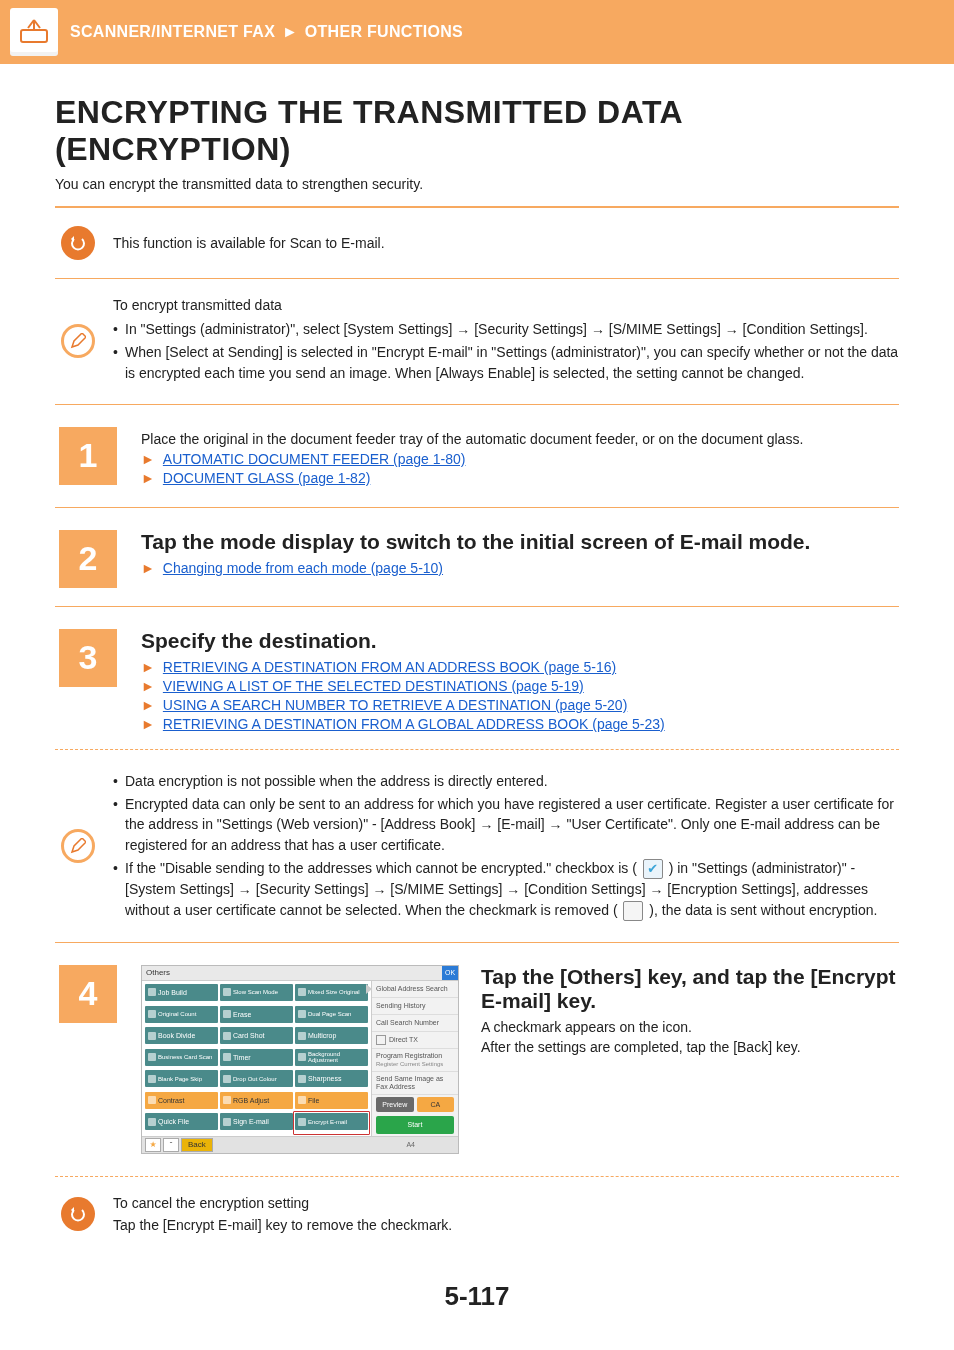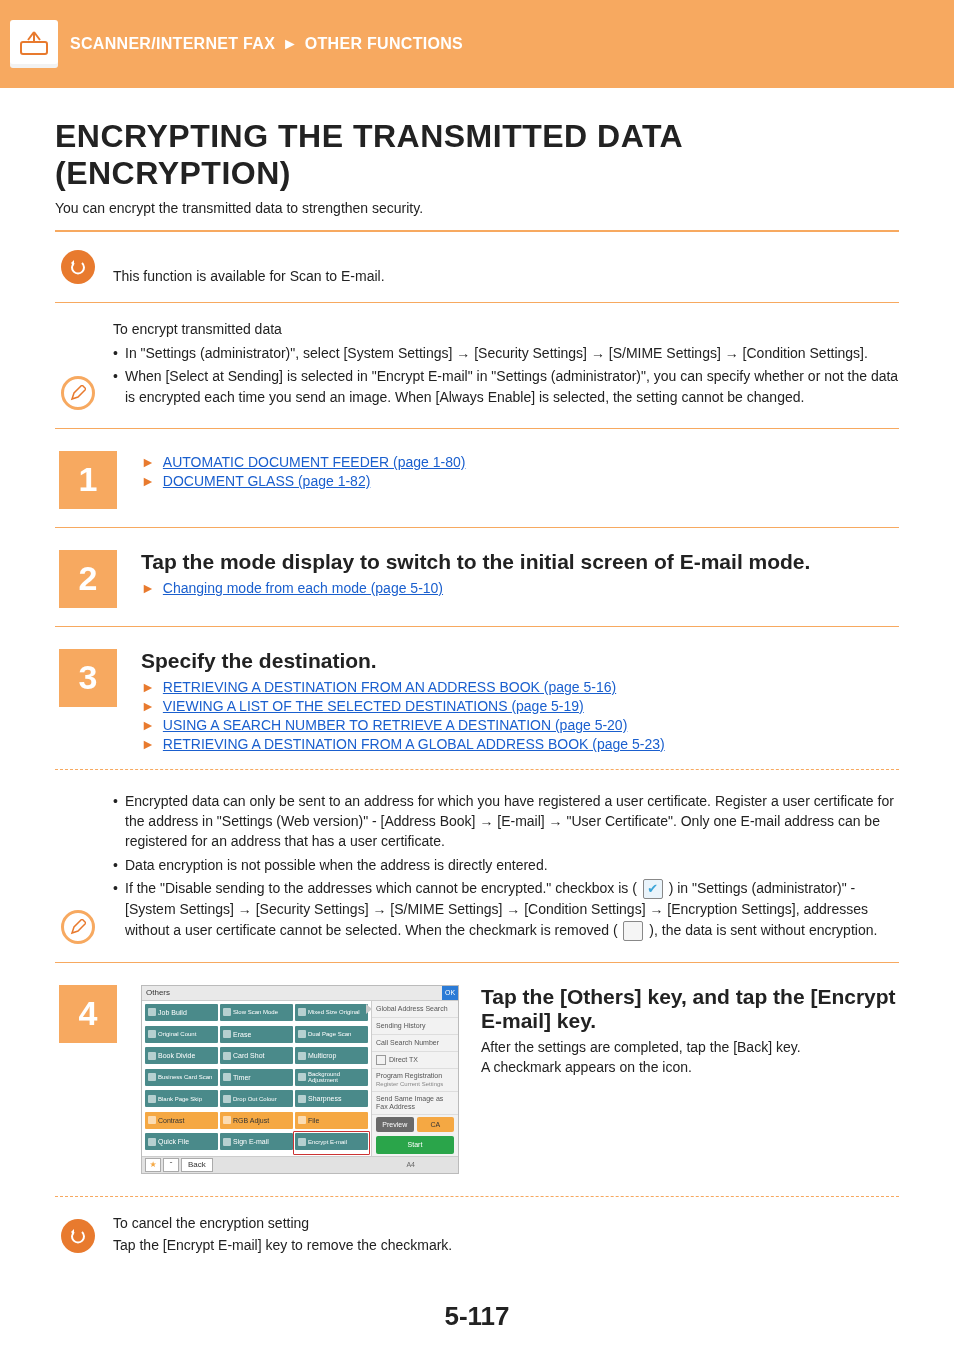--- a/index.html
+++ b/index.html
@@ -1,28 +1,28 @@
 <!DOCTYPE html>
 <html><head>
 <meta charset="utf-8">
 <style>
   :root { --orange:#f7a960; --orange-dark:#e87a2e; --blue-link:#1a5fce; --text:#222;
           --ui-teal:#4a8a8a; --ui-orange:#f5a843; --ui-border:#888; }
   html,body{margin:0;padding:0}
   body{width:954px;font-family:Arial,Helvetica,sans-serif;color:var(--text);font-size:14px}
-  .top-bar{background:var(--orange);height:56px;display:flex;align-items:center;padding:16px 10px;gap:12px}
+  .top-bar{background:var(--orange);height:56px;display:flex;align-items:center;padding:4px 10px;gap:12px}
   .app-icon{width:48px;height:48px;background:#fff;border-radius:3px;display:flex;align-items:center;justify-content:center;box-shadow:inset 0 -4px 0 rgba(0,0,0,.05)}
   .breadcrumb{color:#fff;font-weight:bold;font-size:16px;letter-spacing:.3px}
   .bc-sep{margin:0 2px}
   .page{padding:30px 55px 40px}
   h1{font-size:32px;font-weight:bold;margin:0 0 8px;letter-spacing:.5px}
   .intro{margin:6px 0 14px}
   .hr-orange{border:0;border-top:2.5px solid var(--orange);margin:0}
   .hr-orange.thin{border-top-width:1.5px}
-  .note-row{display:flex;align-items:flex-end;gap:18px;padding:18px 0}
+  .note-row{display:flex;align-items:center;gap:18px;padding:18px 0}
   .note-body{flex:1}
   .note-icon{width:34px;height:34px;border-radius:50%;display:flex;align-items:center;justify-content:center;flex:none;margin-left:6px}
   .ic-return{background:var(--orange-dark)}
   .ic-pencil{background:linear-gradient(#fff,#fff) padding-box;border:3px solid var(--orange);box-sizing:border-box}
   .sub-hd{font-weight:normal;margin-bottom:6px}
   .bullets{margin:0;padding:0;list-style:none}
   .bullets>li{position:relative;padding-left:12px;margin:3px 0;line-height:1.45}
   .bullets>li::before{content:"•";position:absolute;left:0;top:0}
   .step{display:flex;align-items:flex-start;padding-top:22px;gap:24px}
   .step-num{width:58px;height:58px;background:var(--orange);color:#fff;font-size:34px;font-weight:bold;display:flex;align-items:center;justify-content:center;flex:none;margin-left:4px}
@@ -55,21 +55,21 @@
   .side-flex{flex:1}
   .side-btn{height:15px;margin:2px 4px;border-radius:2px;display:flex;align-items:center;justify-content:center;font-size:7px;color:#fff}
   .btn-prev{background:#6a6a6a}
   .btn-ca{background:#f5a843;color:#333}
   .btn-start{background:#2aa54a;height:18px}
   .side-btn-row{display:flex;gap:3px;margin:2px 4px}
   .side-btn-row .side-btn{flex:1;margin:0}
   .ui-foot{height:16px;background:#e2e2e2;border-top:1px solid #ccc;display:flex;align-items:center;padding:0 3px;gap:2px}
   .foot-sq{width:14px;height:12px;border:1px solid #aaa;background:#fff;display:flex;align-items:center;justify-content:center;font-size:8px}
   .foot-sq.star{color:#f5a843}
-  .foot-back{height:12px;padding:0 6px;border:1px solid #aaa;background:#ffffff;color:#333;display:flex;align-items:center}
+  .foot-back{height:12px;padding:0 6px;border:1px solid #aaa;background:#eab308;color:#333;display:flex;align-items:center}
   .foot-a4{margin-left:auto;font-size:7px;color:#666;padding-right:40px}
   .encrypt-wrap{position:relative}
   .encrypt-hi{position:absolute;border:1.5px solid #c33;border-radius:1px;pointer-events:none}
 </style>
 </head>
 <body>
 
 <div class="top-bar">
   <div class="app-icon">
     <svg width="32" height="32" viewBox="0 0 32 32">
@@ -112,20 +112,21 @@
         <li>In "Settings (administrator)", select [System Settings] → [Security Settings] → [S/MIME Settings] → [Condition Settings].</li>
         <li>When [Select at Sending] is selected in "Encrypt E-mail" in "Settings (administrator)", you can specify whether or not the data is encrypted each time you send an image. When [Always Enable] is selected, the setting cannot be changed.</li>
       </ul>
     </div>
   </div>
   <hr class="hr-orange thin">
 
   <div class="step">
     <div class="step-num">1</div>
     <div class="step-body">
+      <p class="step-text">Place the original in the document feeder tray of the automatic document feeder, or on the document glass.</p>
       <div class="link-row">
           <span class="chev">►</span>
         <a class="doc-link" href="#">AUTOMATIC DOCUMENT FEEDER (page 1-80)</a>
         </div>
       <div class="link-row">
           <span class="chev">►</span>
         <a class="doc-link" href="#">DOCUMENT GLASS (page 1-82)</a>
         </div>
     </div>
   </div>
@@ -168,22 +169,22 @@
   <hr class="dashed">
 
   <div class="note-row">
     <div class="note-icon ic-pencil">
       <svg width="16" height="16" viewBox="0 0 16 16">
           <path d="M2 14 L4 8 L12 0 L16 4 L8 12 Z" fill="none" stroke="#e87a2e" stroke-width="1.5"></path>
         </svg>
     </div>
     <div class="note-body">
       <ul class="bullets">
+        <li>Data encryption is not possible when the address is directly entered.</li>
         <li>Encrypted data can only be sent to an address for which you have registered a user certificate. Register a user certificate for the address in  "Settings (Web version)" - [Address Book] → [E-mail] → "User Certificate". Only one E-mail address can be registered for an address that has a user certificate.</li>
-        <li>Data encryption is not possible when the address is directly entered.</li>
         <li>
           <span>If the "Disable sending to the addresses which cannot be encrypted." checkbox is (</span>
           <span class="inline-chk on"></span>
           <span>) in "Settings (administrator)" - [System Settings] → [Security Settings] → [S/MIME Settings] → [Condition Settings] → [Encryption Settings], addresses without a user certificate cannot be selected. When the checkmark is removed (</span>
           <span class="inline-chk"></span>
           <span>), the data is sent without encryption.</span>
         </li>
       </ul>
     </div>
   </div>
@@ -321,22 +322,22 @@
         </div>
         <div class="ui-foot">
           <div class="foot-sq star">★</div>
           <div class="foot-sq">ˇ</div>
           <div class="foot-back">Back</div>
           <div class="foot-a4">A4</div>
         </div>
       </div>
       <div style="flex:1">
         <h2 class="step-title">Tap the [Others] key, and tap the [Encrypt E-mail] key.</h2>
+        <p class="step-text">A checkmark appears on the icon.</p>
         <p class="step-text">After the settings are completed, tap the [Back] key.</p>
-        <p class="step-text">A checkmark appears on the icon.</p>
       </div>
     </div>
   </div>
   <hr class="dashed" style="margin-top:22px">
 
   <div class="note-row">
     <div class="note-icon ic-return">
       <svg width="20" height="20" viewBox="0 0 20 20">
           <path d="M14 6 A6 6 0 1 1 6 6" fill="none" stroke="#fff" stroke-width="2"></path>
           <path d="M3 6 L6 3 L6 9 Z" fill="#fff"></path>

